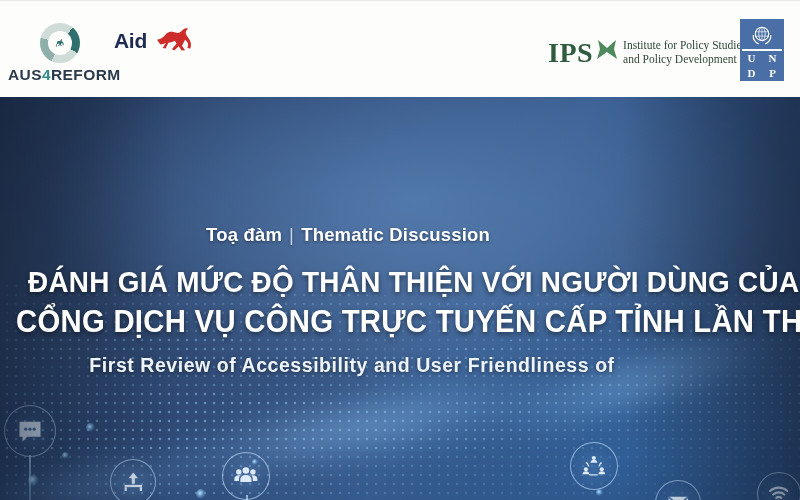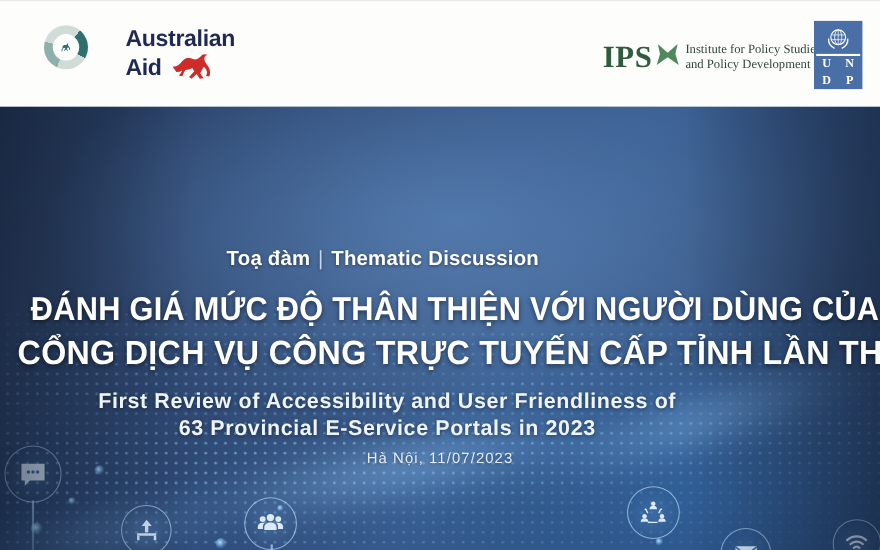--- a/index.html
+++ b/index.html
@@ -275,24 +275,24 @@
 
 <div class="slide">
 
   <div class="logo-bar">
 
     <div class="aus4reform">
       <div class="a4r-donut"></div>
       <svg class="a4r-roo" viewBox="0 0 24 24" fill="currentColor">
         <path d="M4 16c1.2-.6 2-1.7 2.4-3 .2-.8.1-1.7.5-2.4.5-1 1.6-1.5 2.7-1.6.7-.1 1.4 0 2-.3.7-.4 1-1.2 1.6-1.8.4-.4 1-.7 1.6-.6-.4.5-.8 1-.9 1.6-.1.7.2 1.4.6 2 .6.9 1.5 1.6 2 2.6.5 1 .4 2.3-.3 3.2l-1-.3c.4-.6.5-1.4.2-2-.3-.7-1-1.2-1.7-1.5l-1.2 2.4 1.5 2.2-1.3.3-1.4-2-2 1.9-.9-.7 2-2.2-.8-1.3c-.8.5-1.7.8-2.6.9L6 18l-1.1-.3L6 15.4c-.6.3-1.3.5-2 .6z"></path>
       </svg>
+      <div class="a4r-text"><span>AUS</span><span class="four">4</span><span>REFORM</span></div>
     </div>
 
     <div class="ausaid">
-      <div class="ausaid-l1">Australian</div>
       <div class="ausaid-l2">
         <span>Aid</span>
         <svg class="ausaid-roo" viewBox="0 0 64 30" fill="currentColor">
           <path d="M2 17c3-.2 5.6-1.4 7.6-3.3 1.5-1.4 2.6-3.2 4.3-4.4 2-1.4 4.6-1.7 7-1.2 1.7.4 3.3 1.2 5 1.1 1.6-.1 3-1 4.2-2 1.3-1.1 2.4-2.5 4-3.1 1.3-.5 2.8-.4 4 .3-1 .6-2 1.3-2.5 2.4-.6 1.2-.5 2.7 0 4 .7 1.9 2.1 3.4 3.2 5 1.4 2 2.3 4.4 2.4 6.8.1 1.6-.2 3.2-.9 4.6l-3.4-.6c1-1.5 1.3-3.5.8-5.2-.5-1.8-1.8-3.3-3.3-4.4l-3.6 6.8 3.6 5.2-4 .5-3.3-5-5.3 5-2.6-1.9 5.4-6-2-3.3c-2.3 1.3-4.9 2-7.5 2.1L12 27l-3.4-.6 3.6-5.6c-2 1-4.1 1.6-6.3 1.7L2 17z"></path>
         </svg>
       </div>
     </div>
 
     <div class="ips">
       <span class="ips-mark">IPS</span>
@@ -440,18 +440,16 @@
     <div class="vignette"></div>
 
     <div class="kicker">
       <span>Toạ đàm</span><span class="sep">|</span><span>Thematic Discussion</span>
     </div>
 
     <div class="title-vn title-vn-1">ĐÁNH GIÁ MỨC ĐỘ THÂN THIỆN VỚI NGƯỜI DÙNG CỦA</div>
     <div class="title-vn title-vn-2">CỔNG DỊCH VỤ CÔNG TRỰC TUYẾN CẤP TỈNH LẦN THỨ NHẤT, NĂM 2023</div>
 
     <div class="subtitle subtitle-1">First Review of Accessibility and User Friendliness of</div>
-    <div class="subtitle subtitle-2">63 Provincial E-Service Portals in 2023</div>
-
-    <div class="place-date">Hà Nội, 11/07/2023</div>
+
 
   </div>
 </div>
 
 </body></html>

